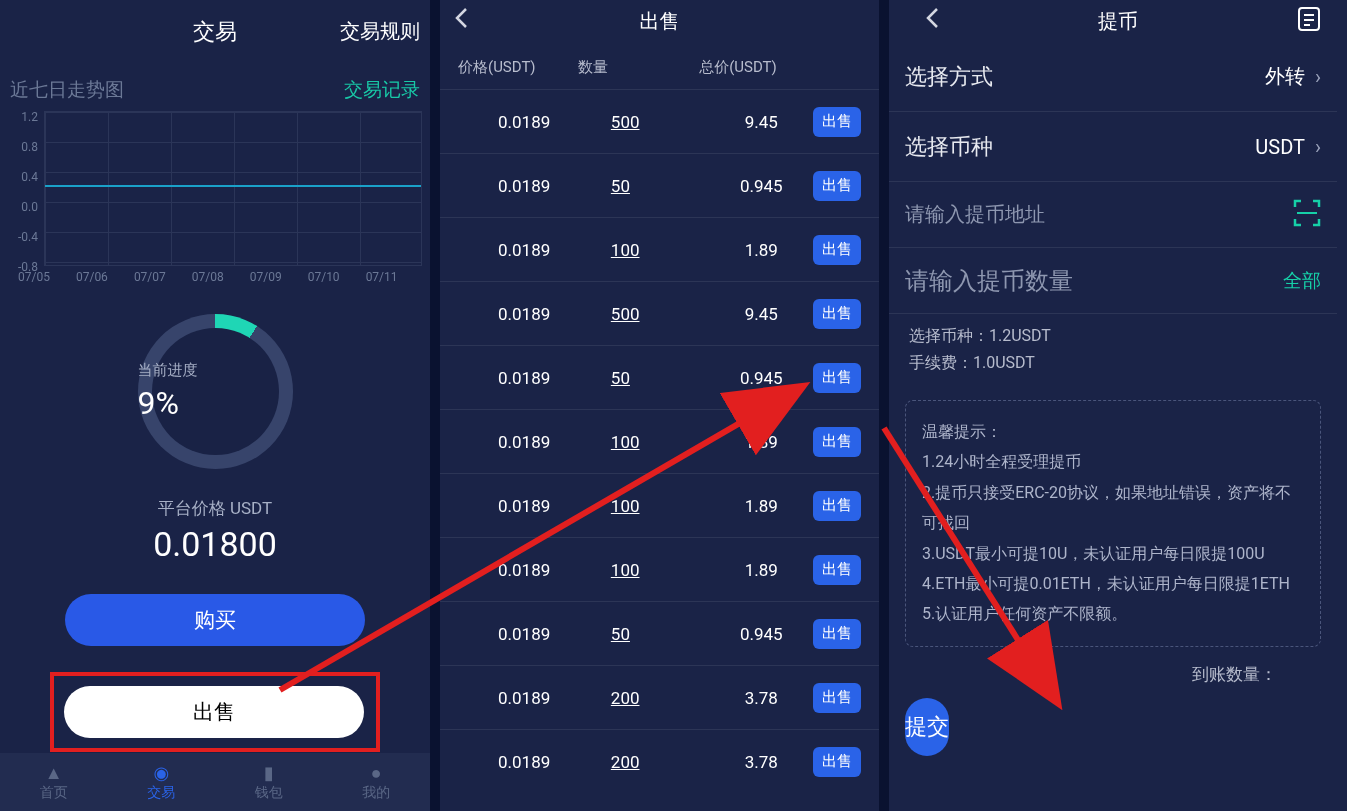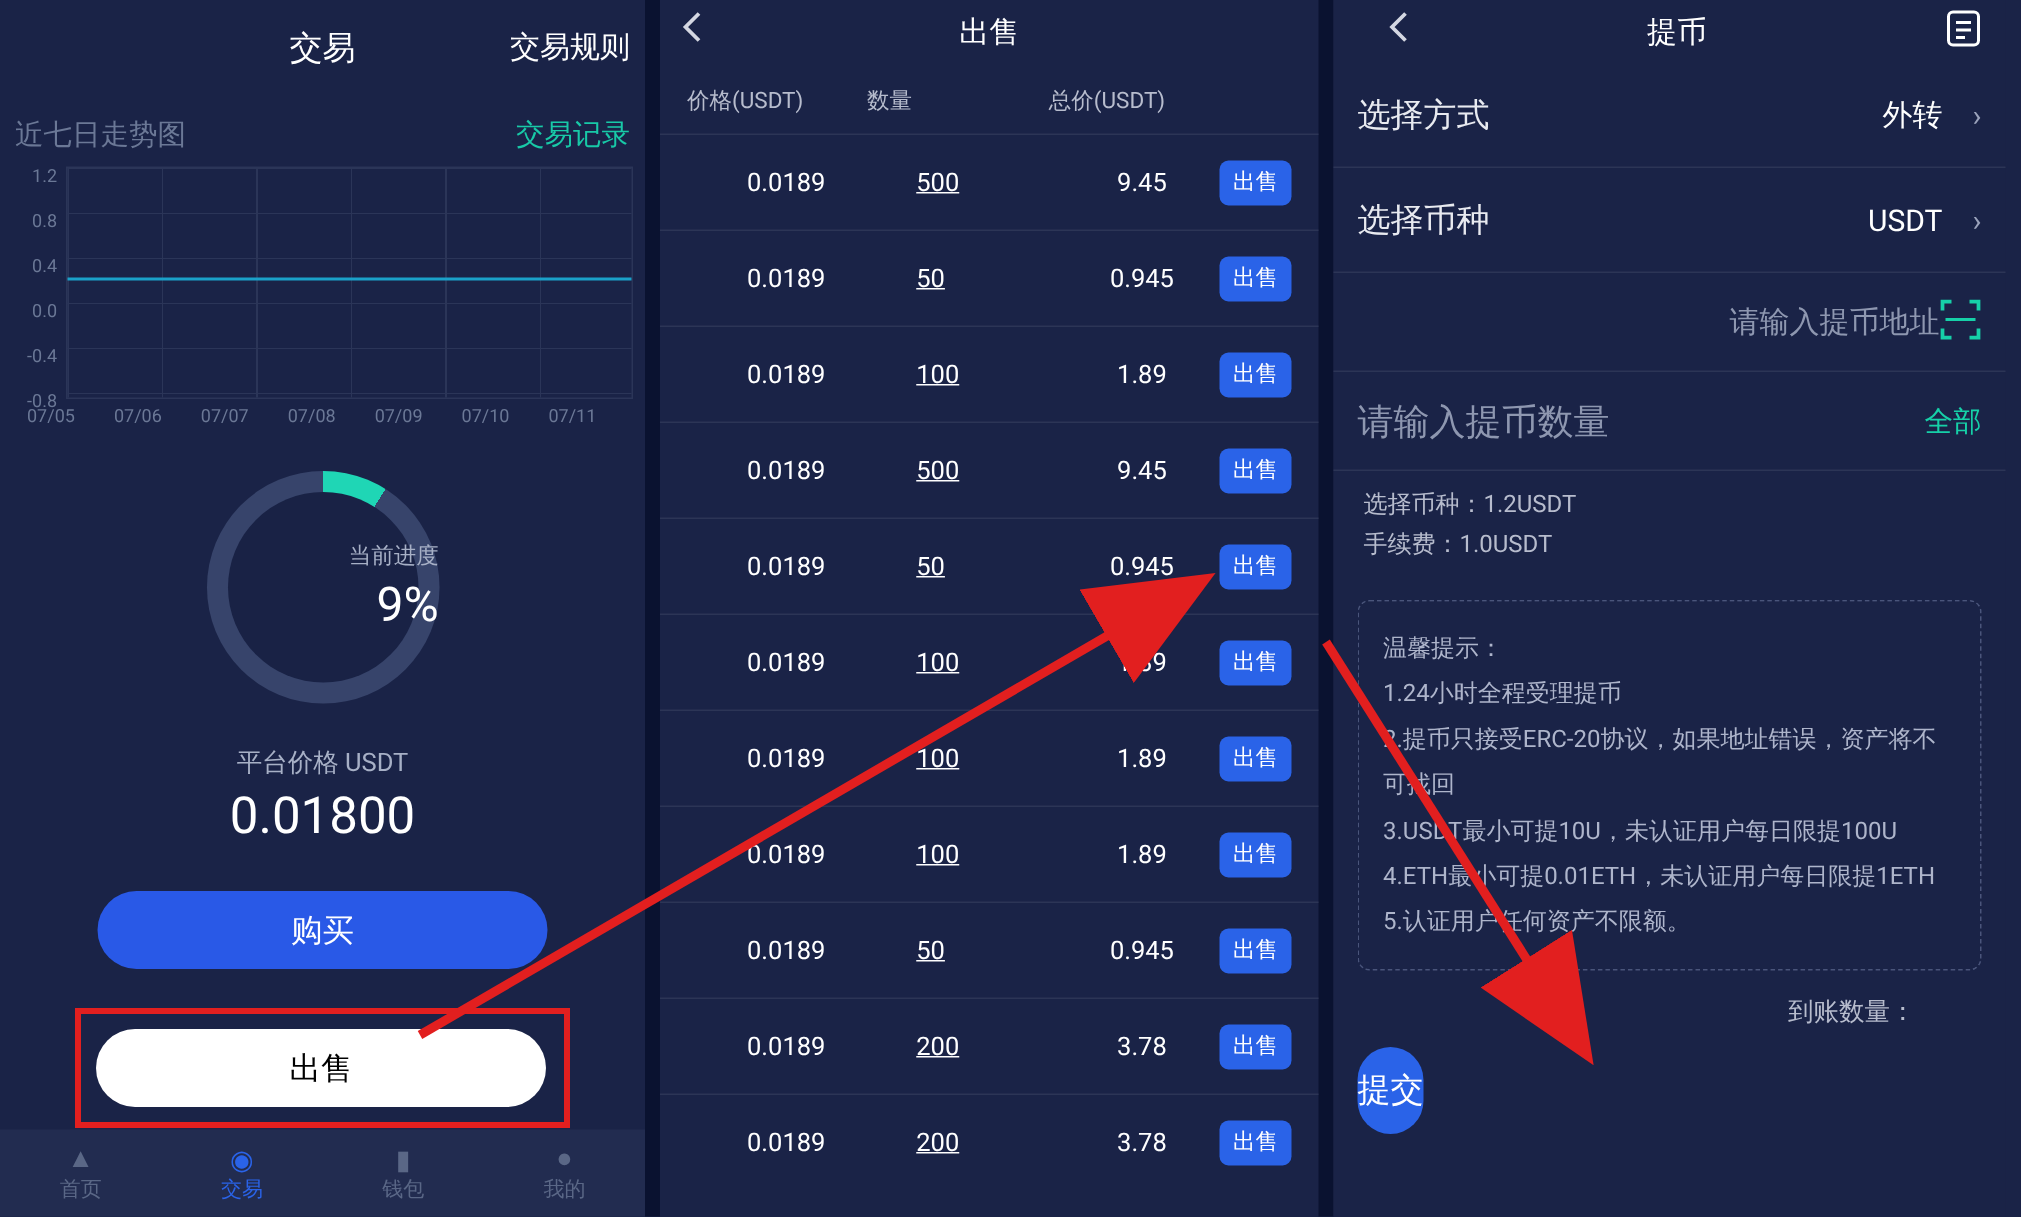--- a/index.html
+++ b/index.html
@@ -48,21 +48,21 @@
     repeating-linear-gradient(to right, #2b3558 0 1px, transparent 1px 63px);
 }
 .s1-trendline { position:absolute; left:0; right:0; top:73px; height:2px; background:#1aa1c9; }
 .s1-xlabels { margin-left:10px; display:flex; gap:26px; font-size:12px; color:#6b7896; padding-top:4px;}
 
 .s1-gauge-wrap { text-align:center; margin-top:30px; }
 .s1-gauge { width:155px; height:155px; border-radius:50%; margin:0 auto; position:relative;
   background: conic-gradient(#1fd6b5 0 9%, #37446b 9% 100%);
 }
 .s1-gauge::after{content:'';position:absolute;inset:14px;background:#192245;border-radius:50%;}
-.s1-gauge-text{position:absolute;inset:0;display:flex;flex-direction:column;align-items:flex-end;justify-content:center;z-index:1;}
+.s1-gauge-text{position:absolute;inset:0;display:flex;flex-direction:column;align-items:flex-start;justify-content:center;z-index:1;}
 .s1-gauge-label{color:#a7b0c6;font-size:15px;margin-bottom:4px;}
 .s1-gauge-pct{color:#fff;font-size:32px;}
 
 .s1-price-label{color:#a7b0c6;font-size:17px;margin-top:28px;}
 .s1-price{color:#fff;font-size:34px;font-weight:400;margin-top:4px;}
 
 .s1-buttons{margin-top:30px;display:flex;flex-direction:column;align-items:center;gap:26px;}
 .btn-buy{width:300px;height:52px;border-radius:26px;background:#2959e7;color:#fff;font-size:21px;display:flex;align-items:center;justify-content:center;border:none;}
 .btn-sell-wrap{border:4px solid #e21f1f; padding:10px; width:330px;}
 .btn-sell{width:300px;height:52px;border-radius:26px;background:#fff;color:#000;font-size:21px;display:flex;align-items:center;justify-content:center;border:none;}
@@ -88,24 +88,24 @@
 .s2-row .c4{margin-left:auto;}
 .btn-row-sell{background:#2a63e8;color:#fff;border:none;border-radius:6px;width:48px;height:30px;font-size:15px;}
 
 
 .s3-header{display:flex;align-items:center;justify-content:space-between;padding:6px 16px;height:42px;margin-left:20px;}
 .s3-back{font-size:24px;color:#d4d7e2;}
 .s3-title{font-size:20px;color:#fff;}
 .s3-docicon{width:24px;height:26px;}
 .s3-row{display:flex;align-items:center;justify-content:space-between;padding:0 16px;height:70px;border-bottom:1px solid #2c3556;}
 .s3-row-label{color:#e8eaf0;font-size:22px;}
-.s3-row-val{display:flex;align-items:center;gap:20px;color:#fff;font-size:20px;}
+.s3-row-val{display:flex;align-items:center;gap:10px;color:#fff;font-size:20px;}
 .chev{color:#9aa2bb;font-size:20px;}
 
-.s3-addr-row{display:flex;align-items:center;justify-content:flex-end;padding:0 16px;height:66px;border-bottom:1px solid #2c3556;}
+.s3-addr-row{display:flex;align-items:center;justify-content:space-between;padding:0 16px;height:66px;border-bottom:1px solid #2c3556;}
 .s3-addr-label{color:#8e97b0;font-size:20px;}
 .scan-icon{width:28px;height:28px;}
 .s3-amt-row{display:flex;align-items:center;justify-content:space-between;padding:0 16px;height:66px;border-bottom:1px solid #2c3556;}
 .s3-amt-label{color:#8e97b0;font-size:24px;}
 .s3-all{color:#16d0a8;font-size:19px;}
 
 .s3-info{padding:12px 20px;color:#b7bccd;font-size:16px;}
 .s3-info div{margin-bottom:6px;}
 
 .s3-tipbox{margin:8px 16px;border:1px dashed #4a557b;border-radius:8px;padding:16px;color:#aeb5cb;font-size:16px;line-height:1.9;}

